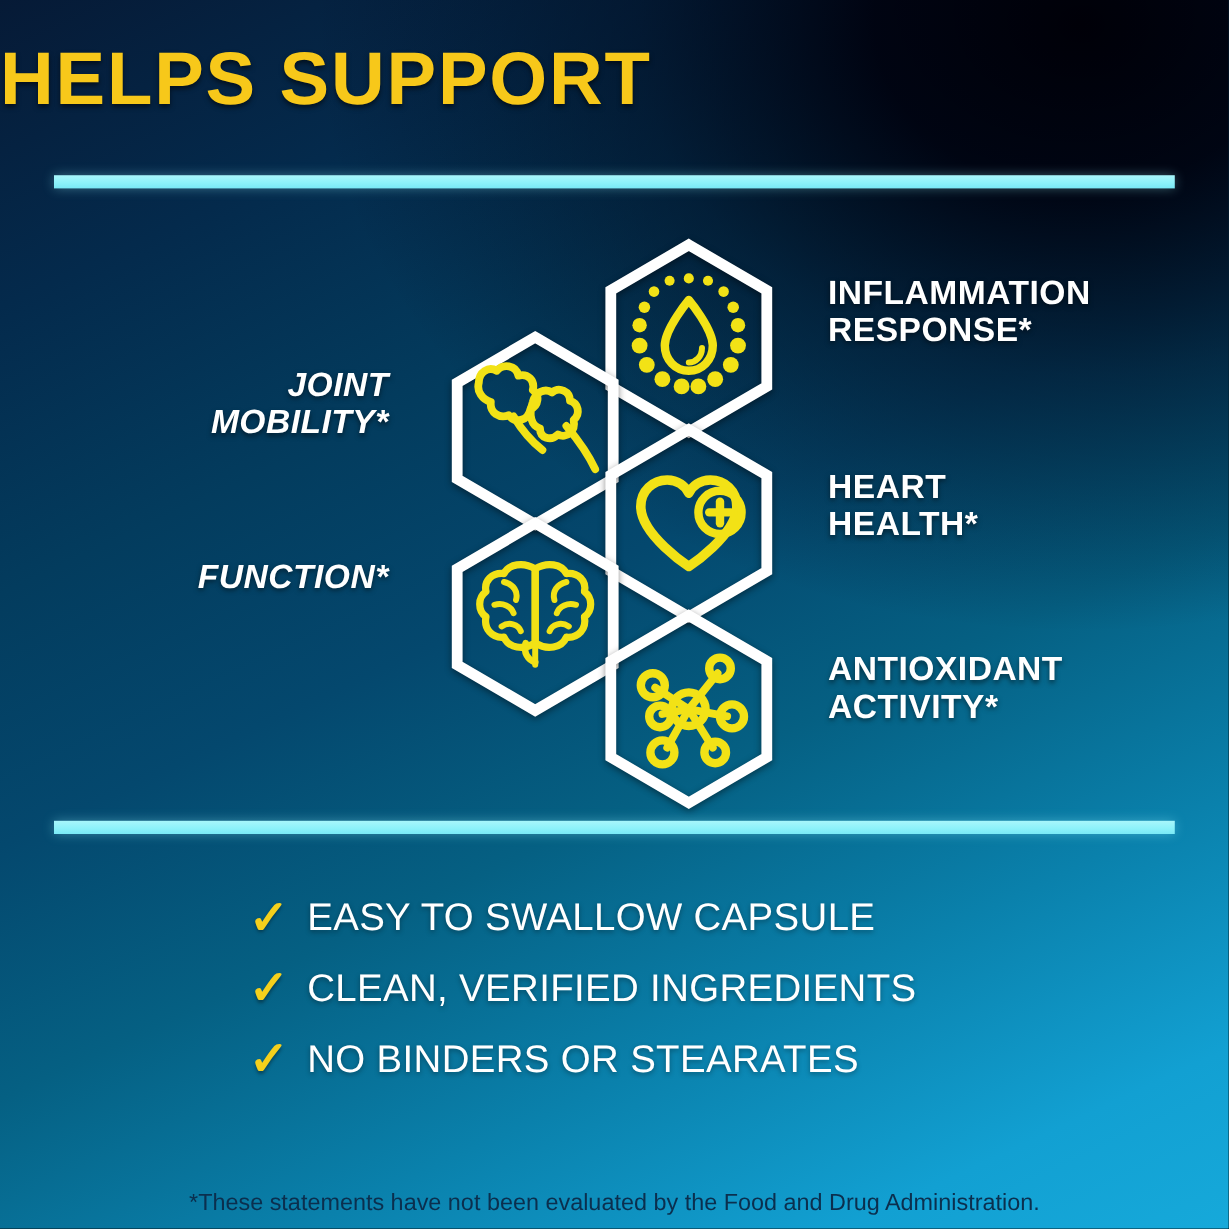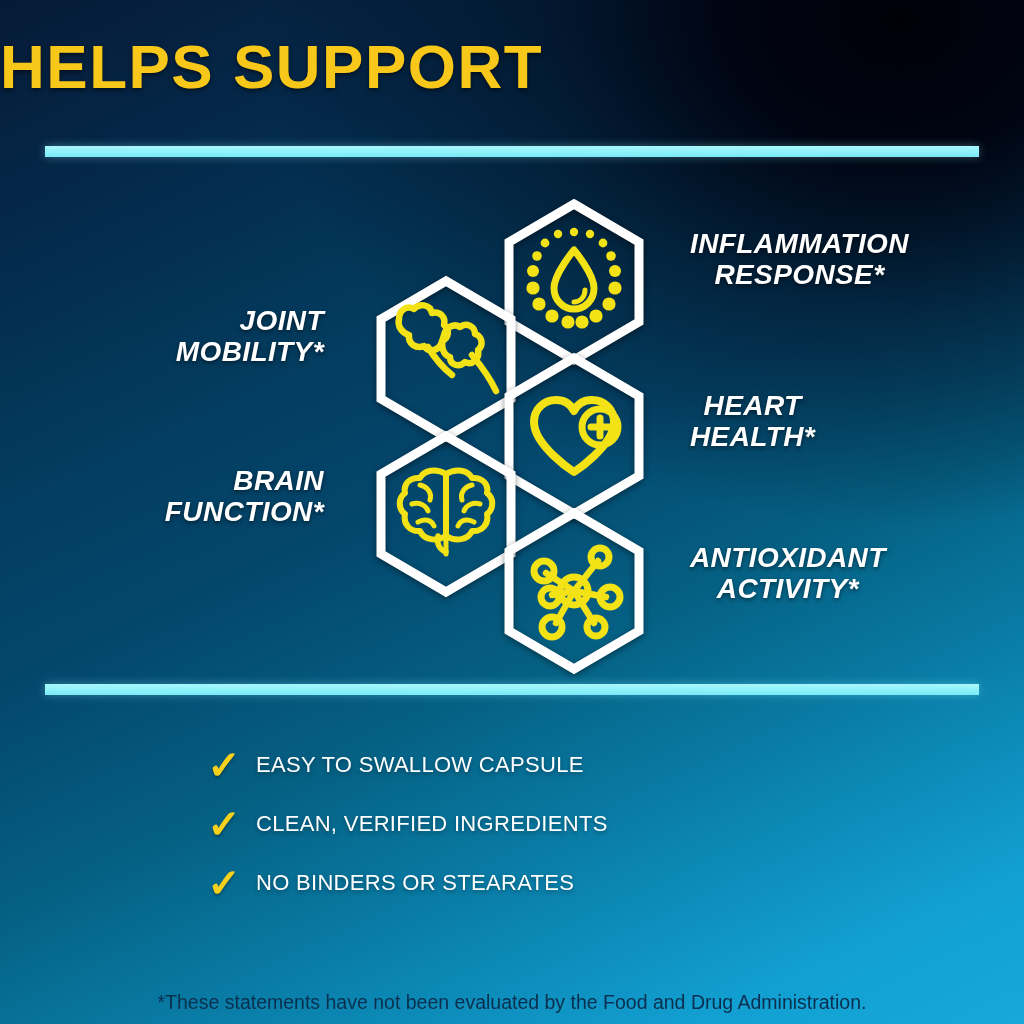--- a/index.html
+++ b/index.html
@@ -89,21 +89,21 @@
   
   .hex-label {
     position: absolute;
     color: #ffffff;
     font-size: 28px;
     font-weight: bold;
     line-height: 1.12;
     letter-spacing: 0.4px;
     text-shadow: 0 2px 4px rgba(0,0,0,0.5);
   }
-  .hex-label.right { left: 690px; text-align: center; font-style: italic; }
+  .hex-label.right { left: 690px; text-align: left; }
   .hex-label.left  { right: 700px; text-align: right; font-style: italic; }
 
   .lbl-inflammation { top: 48px; }
   .lbl-joint        { top: 125px; }
   .lbl-heart        { top: 210px; }
   .lbl-brain        { top: 285px; }
   .lbl-antiox       { top: 362px; }
 
   
   .bullets {
@@ -127,21 +127,21 @@
     flex: 0 0 64px;
     color: #f5d01c;
     font-size: 40px;
     line-height: 1;
     text-align: center;
     font-weight: bold;
     text-shadow: 0 2px 3px rgba(0,0,0,0.35);
   }
   .bullet-text {
     color: #ffffff;
-    font-size: 22px;
+    font-size: 32px;
     letter-spacing: 0.3px;
     white-space: nowrap;
     text-shadow: 0 2px 4px rgba(0,0,0,0.35);
   }
 
   
   .disclaimer {
     position: absolute;
     top: 948px;
     left: 0;
@@ -274,21 +274,20 @@
       <div>JOINT</div>
       <div>MOBILITY*</div>
     </div>
 
     <div class="hex-label right lbl-heart">
       <div>HEART</div>
       <div>HEALTH*</div>
     </div>
 
     <div class="hex-label left lbl-brain">
-      <div>BRAIN</div>
       <div>FUNCTION*</div>
     </div>
 
     <div class="hex-label right lbl-antiox">
       <div>ANTIOXIDANT</div>
       <div>ACTIVITY*</div>
     </div>
 
   </div>
 

